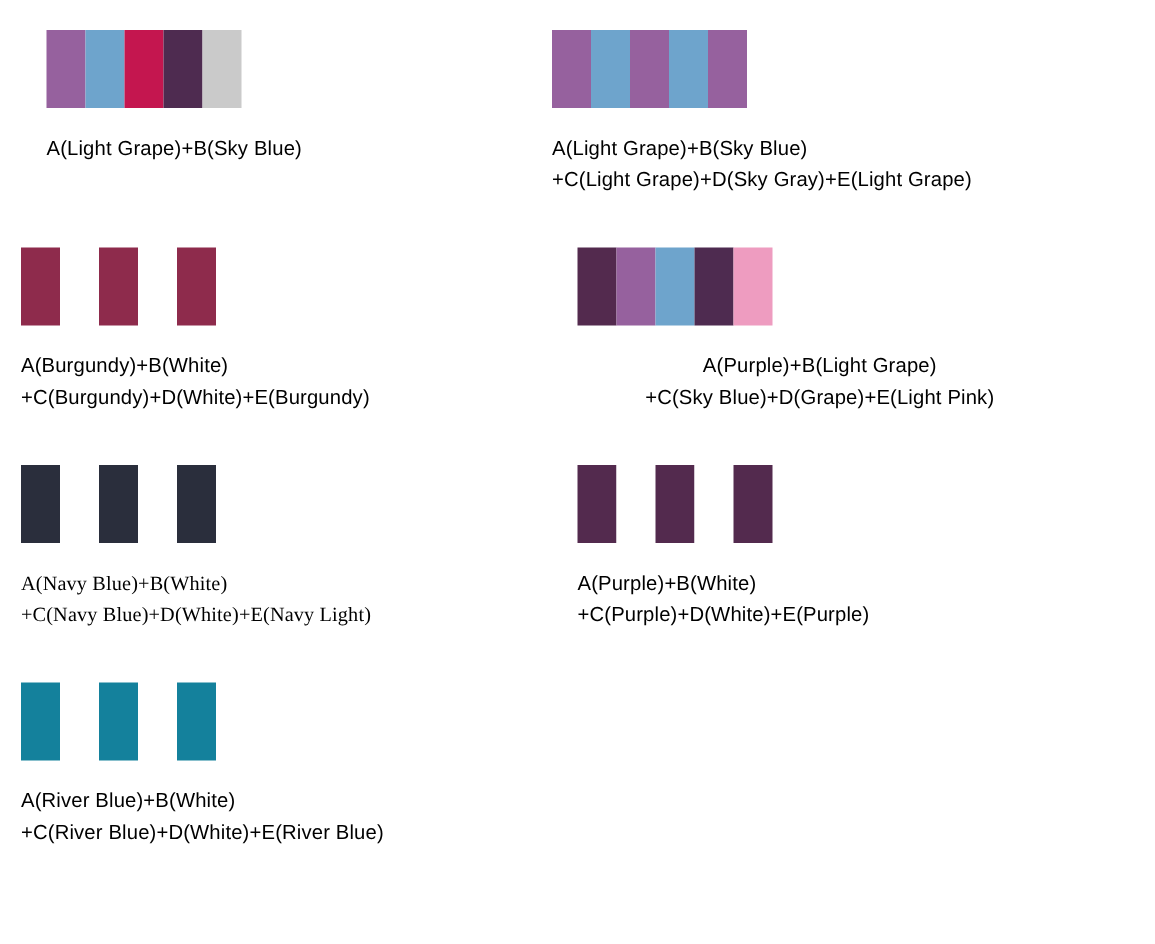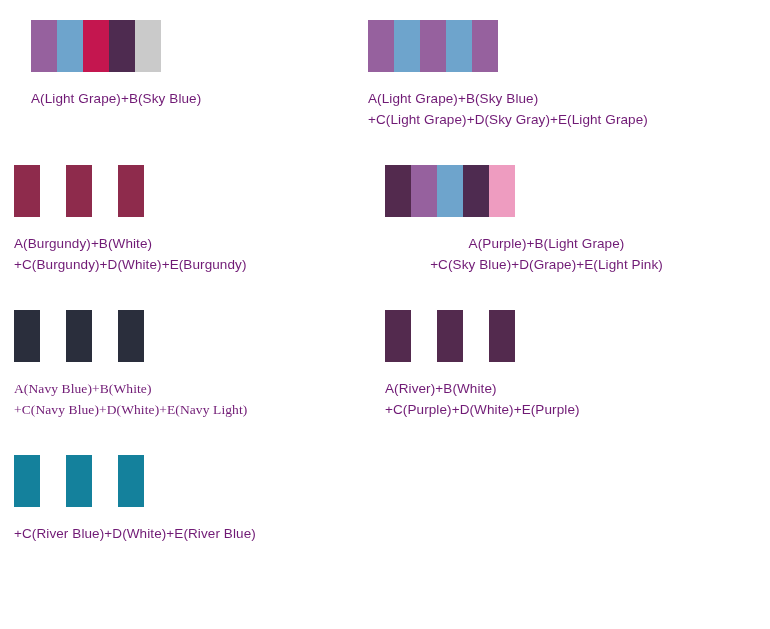--- a/index.html
+++ b/index.html
@@ -32,21 +32,21 @@
     width: 130px;
     height: 52px;
     margin: 0 0 0 0;
   }
   .swatch-stripe {
     flex: 1 1 20%;
     height: 100%;
   }
   .combo-caption {
     margin-top: 16px;
-    color: #701a75;
+    color: #000000;
     font-size: 13.5px;
     line-height: 21px;
     letter-spacing: 0.1px;
     white-space: nowrap;
   }
   .caption-line { display: block; }
 </style>
 </head>
 <body style="background: rgb(255, 255, 255);">
 
@@ -117,29 +117,30 @@
     </div>
     <div class="combo-cell" style="padding-left: 31px;">
       <div class="swatch-block">
         <div class="swatch-stripe" style="background: rgb(83, 42, 78);"></div>
         <div class="swatch-stripe" style="background: rgb(255, 255, 255);"></div>
         <div class="swatch-stripe" style="background: rgb(83, 42, 78);"></div>
         <div class="swatch-stripe" style="background: rgb(255, 255, 255);"></div>
         <div class="swatch-stripe" style="background: rgb(83, 42, 78);"></div>
       </div>
       <div class="combo-caption">
-        <span class="caption-line">A(River)+B(White)</span>
+        <span class="caption-line">A(Purple)+B(White)</span>
         <span class="caption-line">+C(Purple)+D(White)+E(Purple)</span>
       </div>
     </div>
     <div class="combo-cell" style="padding-left: 14px;">
       <div class="swatch-block">
         <div class="swatch-stripe" style="background: rgb(20, 129, 156);"></div>
         <div class="swatch-stripe" style="background: rgb(255, 255, 255);"></div>
         <div class="swatch-stripe" style="background: rgb(20, 129, 156);"></div>
         <div class="swatch-stripe" style="background: rgb(255, 255, 255);"></div>
         <div class="swatch-stripe" style="background: rgb(20, 129, 156);"></div>
       </div>
       <div class="combo-caption">
+        <span class="caption-line">A(River Blue)+B(White)</span>
         <span class="caption-line">+C(River Blue)+D(White)+E(River Blue)</span>
       </div>
     </div>
   </div>
 
 </body></html>

